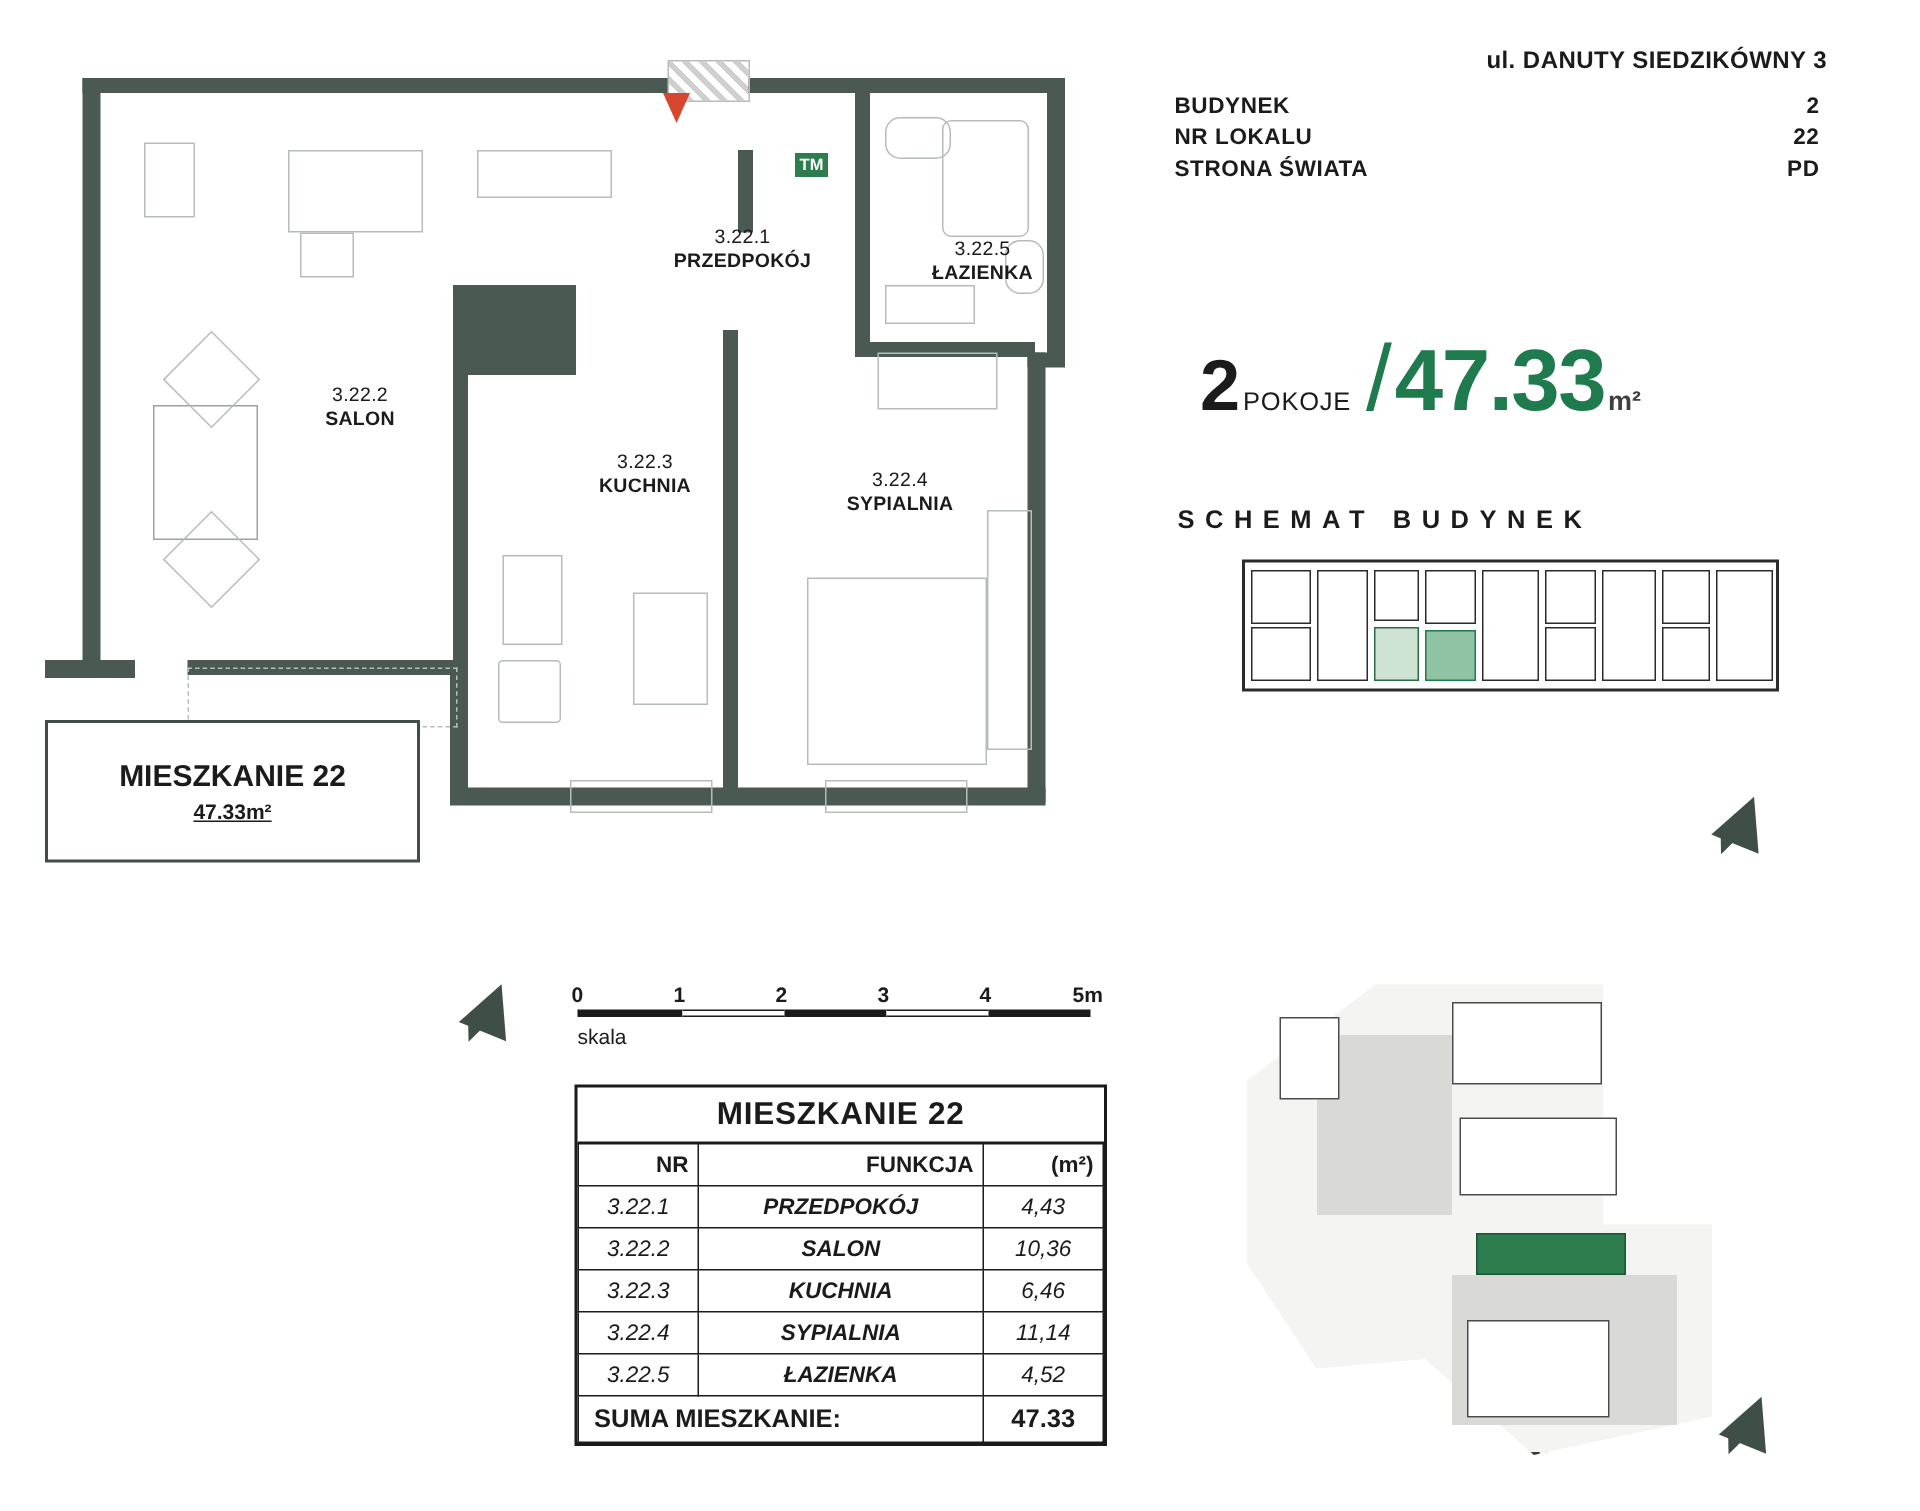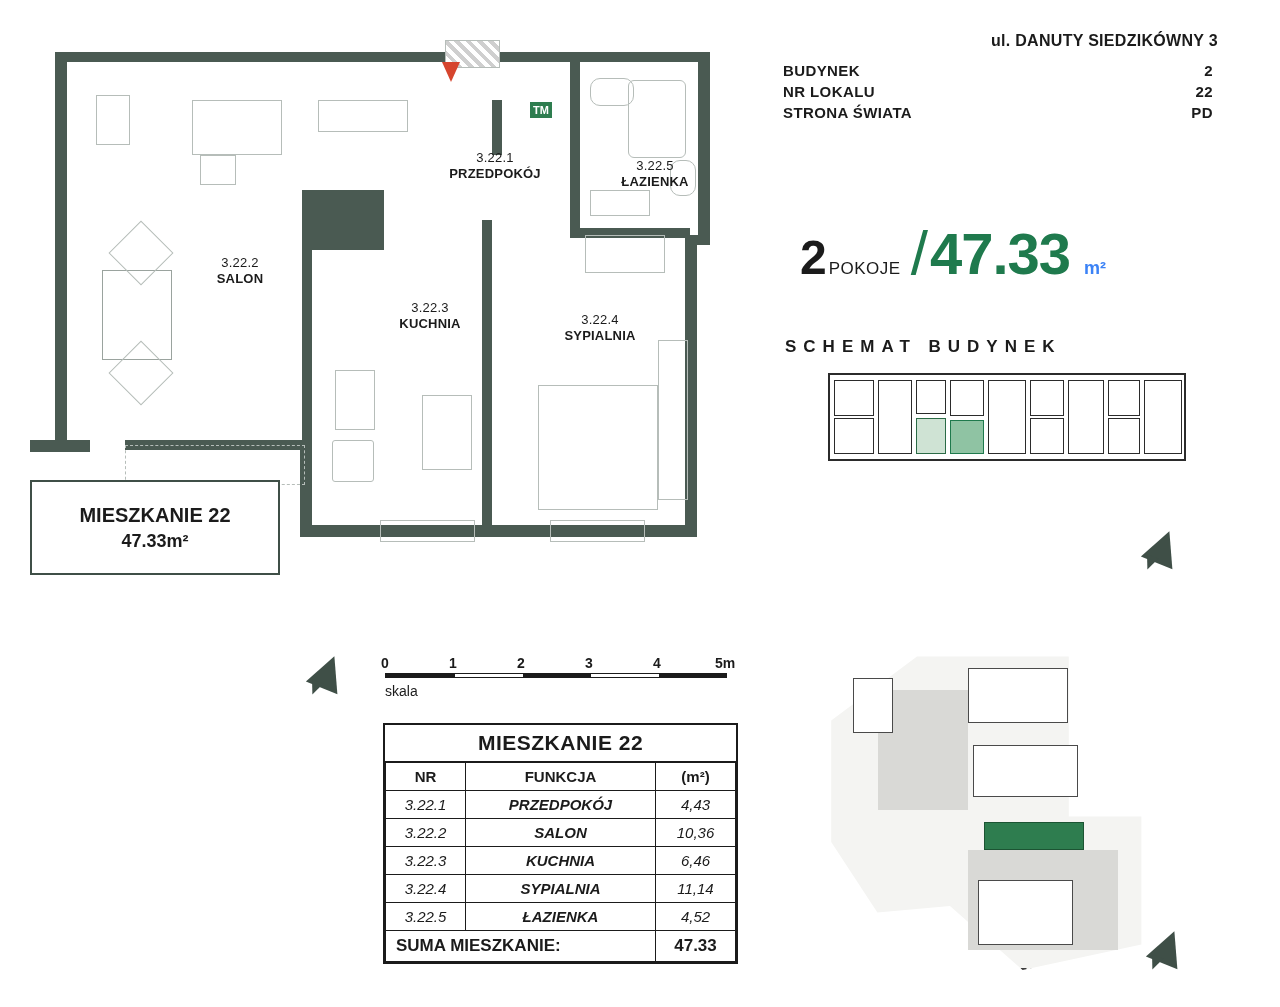--- a/index.html
+++ b/index.html
@@ -28,21 +28,21 @@
   }
   .room-label .num { display: block; font-weight: 400; }
   .room-label .nm { display: block; font-weight: 700; }
 
   .badge {
     position: absolute; left: 0px; top: 440px; width: 250px; height: 95px;
     background: #fff; border: 2px solid #3f4f47;
     display: flex; flex-direction: column; align-items: center; justify-content: center;
     font-weight: 700; font-size: 20px; line-height: 1.35;
   }
-  .badge .sub { font-size: 18px; }
+  .badge .sub { font-size: 14px; text-decoration: underline; }
 
   
   .addr {
     position: absolute; right: 62px; top: 32px;
     font-size: 16px; font-weight: 700; letter-spacing: .3px;
   }
   .meta {
     position: absolute; left: 783px; top: 62px; width: 430px;
     font-size: 15px; letter-spacing: .4px;
   }
@@ -52,21 +52,21 @@
   .meta .v.green { color: #1f7a4d; }
 
   .bigarea {
     position: absolute; left: 800px; top: 222px; width: 420px; height: 80px;
     display: flex; align-items: baseline;
   }
   .bigarea .rooms { font-size: 48px; font-weight: 700; color: #1b1b1b; line-height: 1; }
   .bigarea .roomsw { font-size: 17px; font-weight: 400; margin-left: 2px; letter-spacing: .5px; }
   .bigarea .slash { font-size: 62px; color: #1f7a4d; font-weight: 400; margin: 0 2px 0 10px; line-height: 1;}
   .bigarea .area { font-size: 58px; font-weight: 700; color: #1f7a4d; line-height: 1; letter-spacing: -1px;}
-  .bigarea .unit { font-size: 18px; color: #3b82f6; font-weight: 700; margin-left: 14px;}
+  .bigarea .unit { font-size: 18px; color: #404040; font-weight: 700; margin-left: 2px;}
 
   .sect-title {
     position: absolute; font-size: 17px; font-weight: 700; letter-spacing: 7px;
   }
 
   
   .bldg {
     position: absolute; left: 828px; top: 368px; width: 360px; height: 100px;
   }
   .bunit { position: absolute; border: 1px solid #2b2b2b; background: #fff; }
@@ -98,21 +98,21 @@
   .tbl {
     position: absolute; left: 383px; top: 723px; width: 355px;
     border: 2px solid #1b1b1b; background: #fff;
   }
   .tbl .cap {
     text-align: center; font-size: 21px; font-weight: 700; padding: 6px 0 6px;
     border-bottom: 1px solid #1b1b1b; letter-spacing: .5px;
   }
   .tbl table { width: 100%; border-collapse: collapse; font-size: 15px; }
   .tbl th, .tbl td { border: 1px solid #1b1b1b; padding: 5px 6px; }
-  .tbl th { font-weight: 700; text-align: center; }
+  .tbl th { font-weight: 700; text-align: right; }
   .tbl td.nr { width: 80px; text-align: center; font-style: italic; }
   .tbl td.fn { text-align: center; font-style: italic; font-weight: 700; }
   .tbl td.ar { width: 80px; text-align: center; font-style: italic; }
   .tbl tr.sum td { font-weight: 700; font-style: normal; font-size: 17px; }
   .tbl tr.sum td.sumlabel { text-align: left; padding-left: 10px; }
 
   
   .estate { position: absolute; left: 818px; top: 650px; width: 330px; height: 320px; }
   .estate .plot {
     position: absolute; inset: 0;

